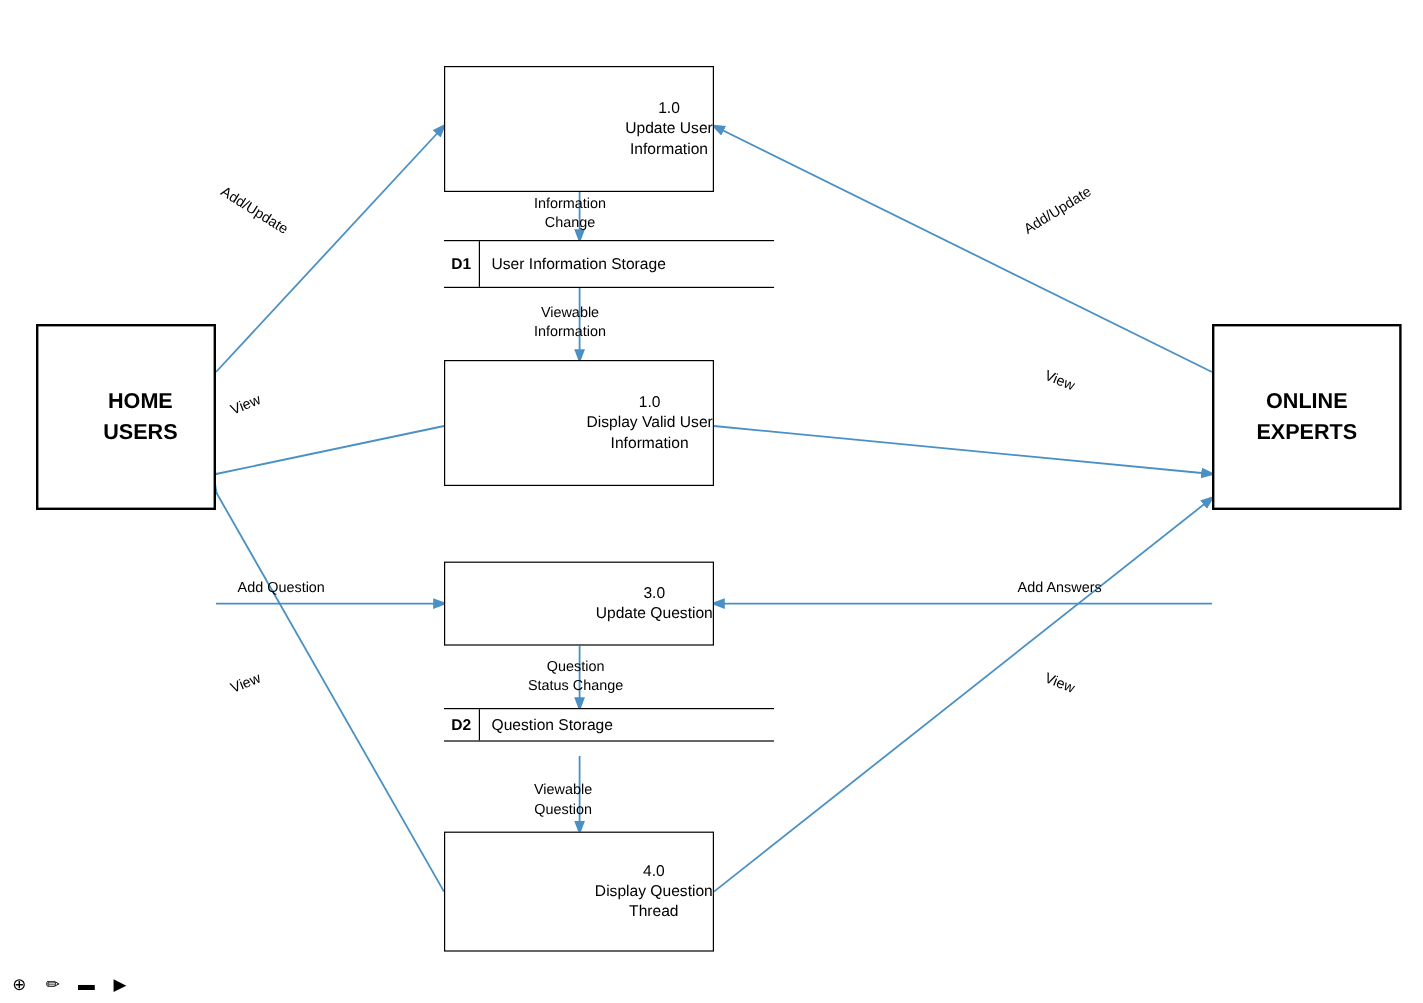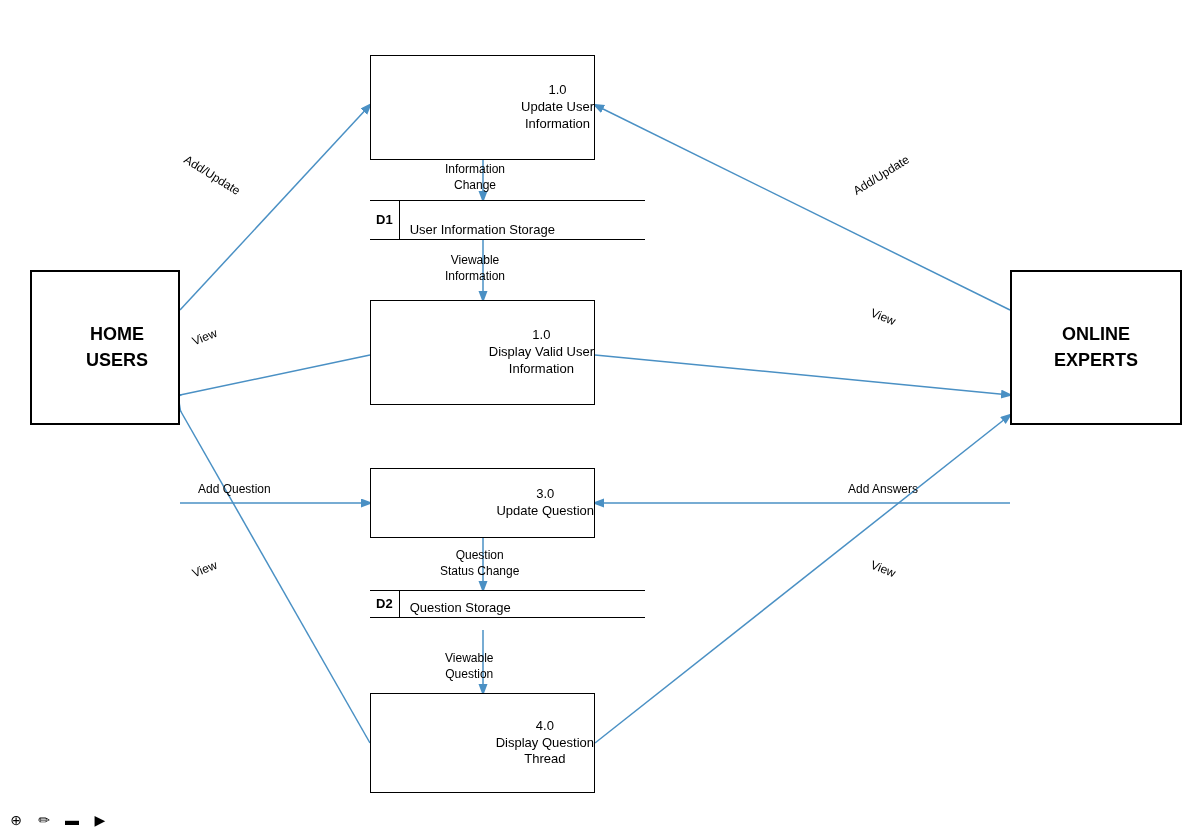--- a/index.html
+++ b/index.html
@@ -45,21 +45,21 @@
       font-size: 18px;
       font-weight: bold;
       line-height: 1.4;
     }
     .datastore-box {
       position: absolute;
       border-top: 1.5px solid #000;
       border-bottom: 1.5px solid #000;
       background: #fff;
       display: flex;
-      align-items: flex-end;
+      align-items: center;
       font-size: 13px;
       line-height: 1.3;
     }
     .datastore-label {
       border-right: 1.5px solid #000;
       padding: 0 6px;
       font-weight: bold;
       height: 100%;
       display: flex;
       align-items: center;
@@ -137,21 +137,21 @@
 
     <line x1="595" y1="743" x2="1010" y2="415" stroke="#4a90c4" stroke-width="1.5" marker-end="url(#arrowBlue)"></line>
 
   </svg>
 
   <div class="entity-box" style="left:30px; top:270px; width:150px; height:155px;">
     <span style="white-space:pre-line;margin-left:24px;">HOME
 USERS</span>
   </div>
 
-  <div class="entity-box" style="left:1010px; top:270px; width:172px; height:155px;">
+  <div class="entity-box" style="left:1010px; top:270px; width:158px; height:155px;">
     <span style="white-space:pre-line;">ONLINE
 EXPERTS</span>
   </div>
 
   <div class="process-box" style="left:370px; top:55px; width:225px; height:105px;">
     <span>1.0<br>Update User<br>Information</span>
   </div>
 
   <div class="datastore-box" style="left:370px; top:200px; width:275px; height:40px;">
     <div class="datastore-label">D1</div>

